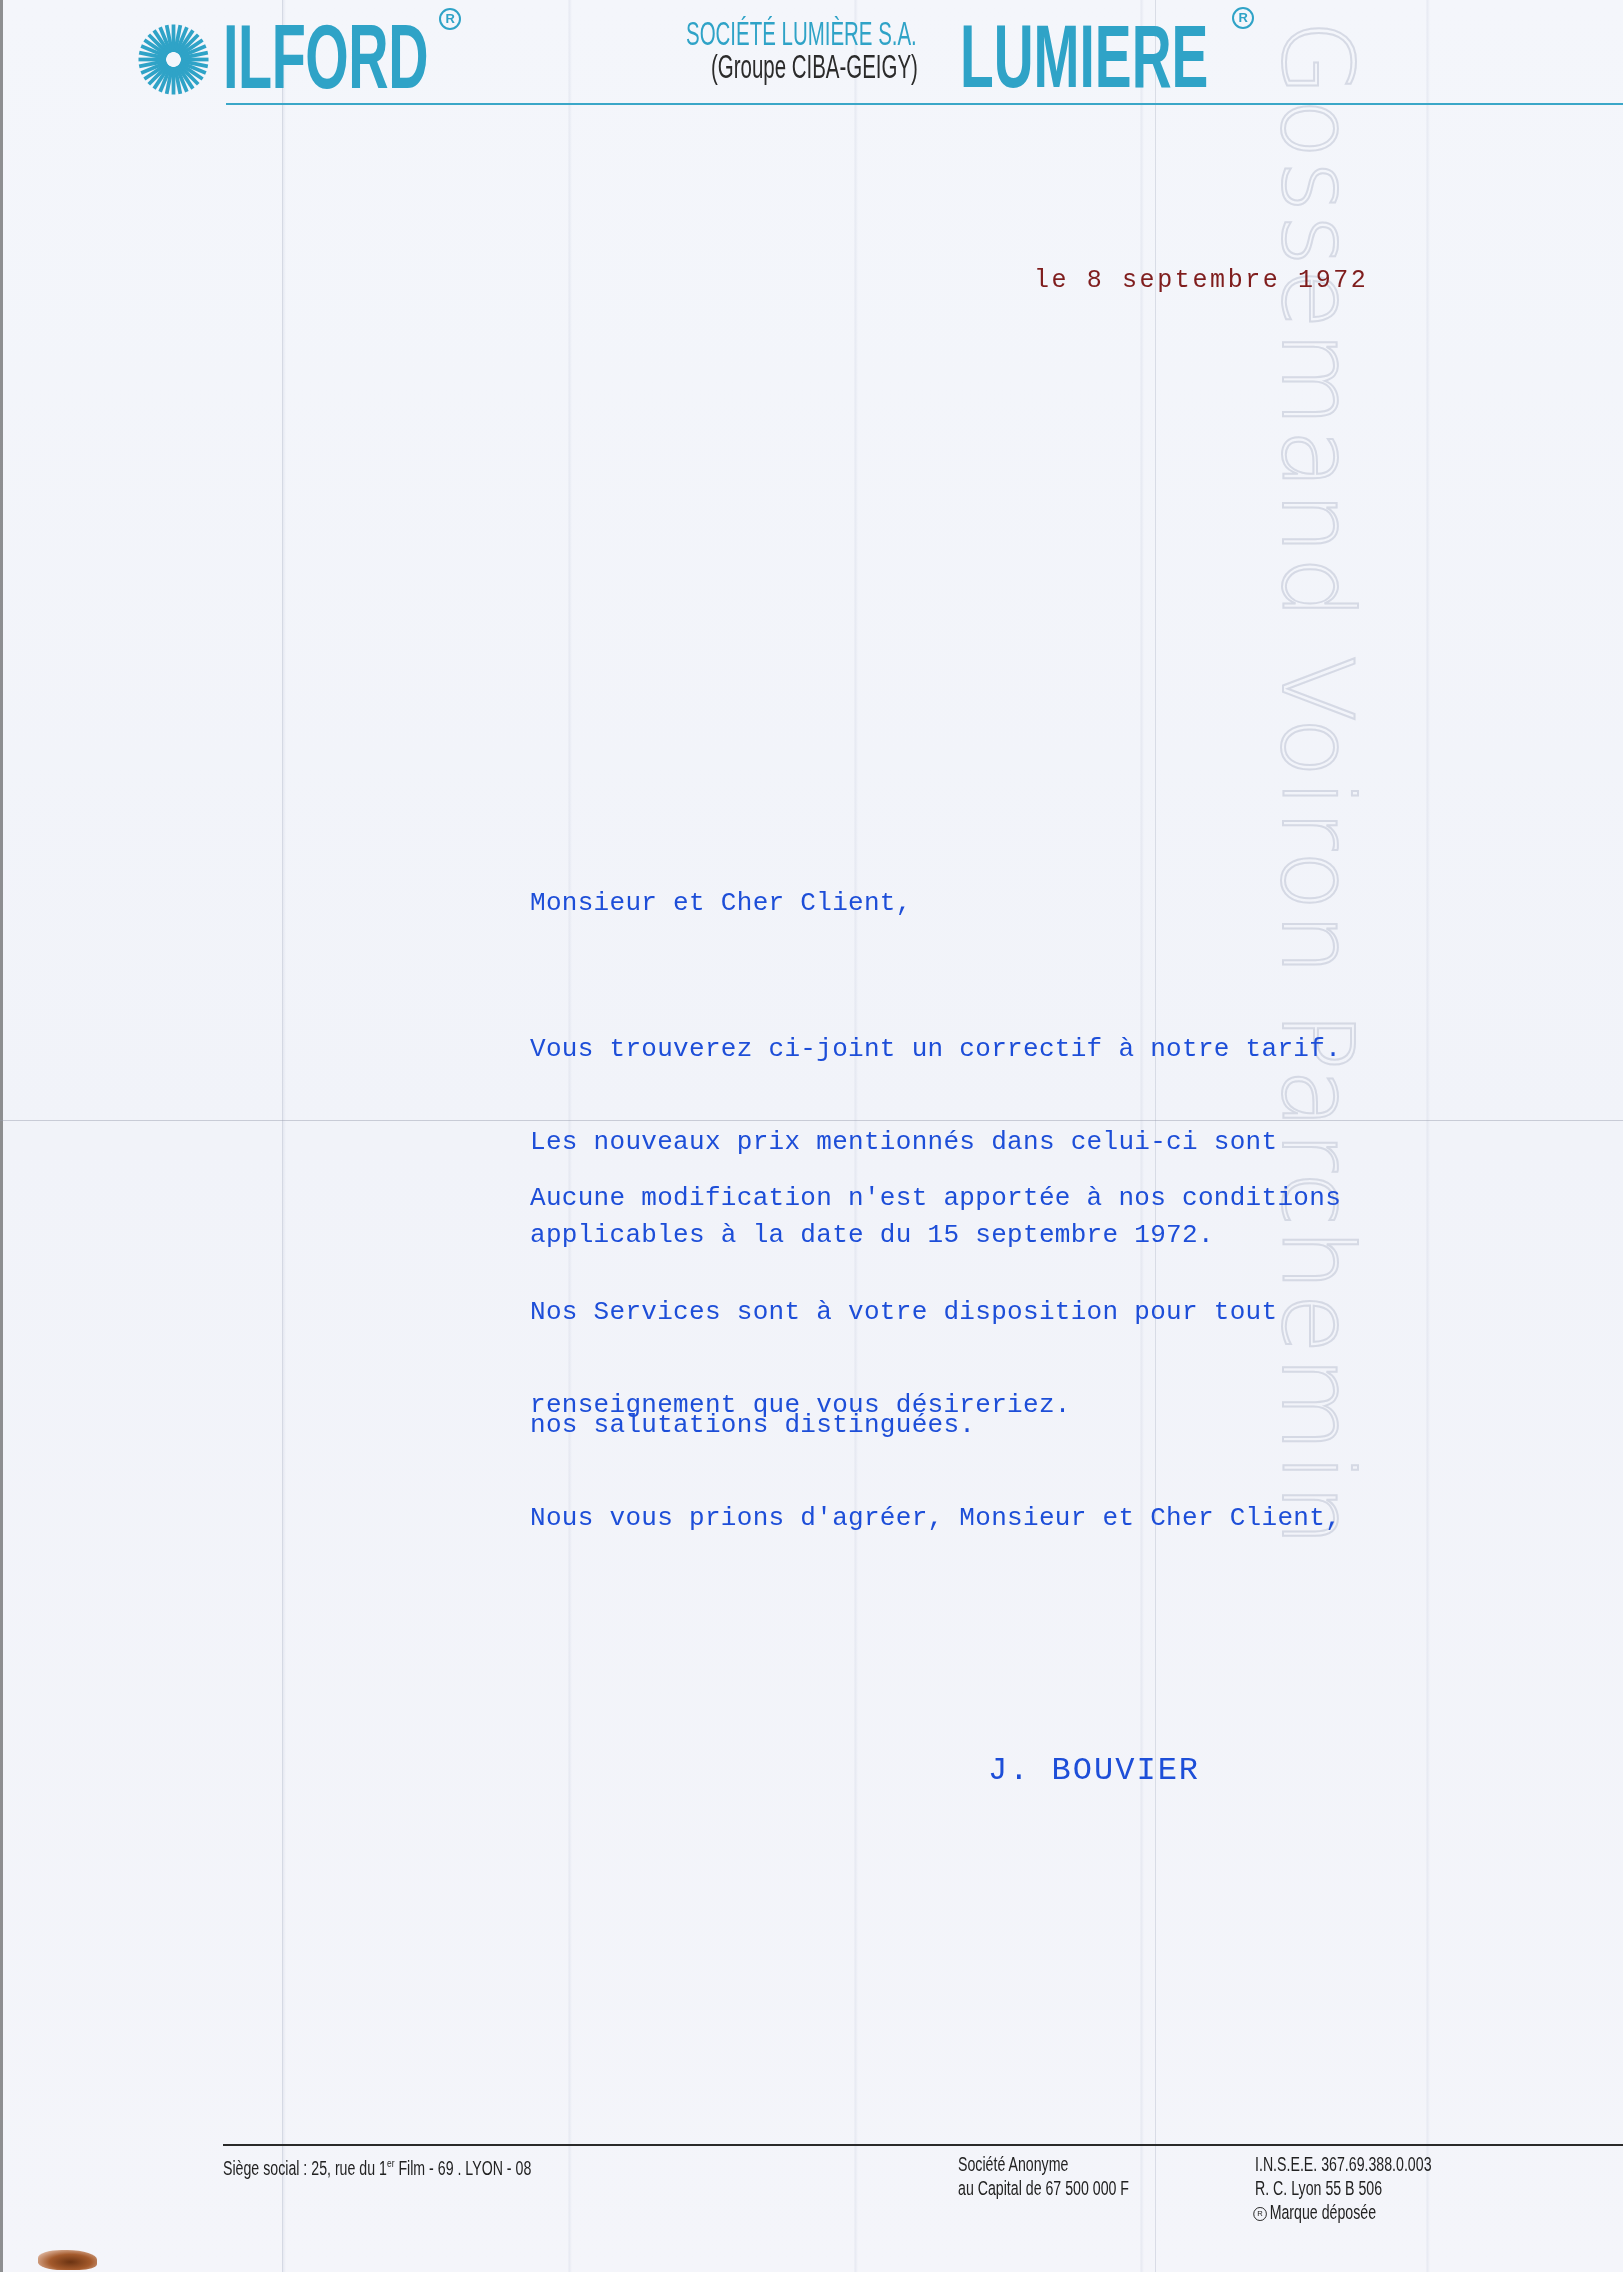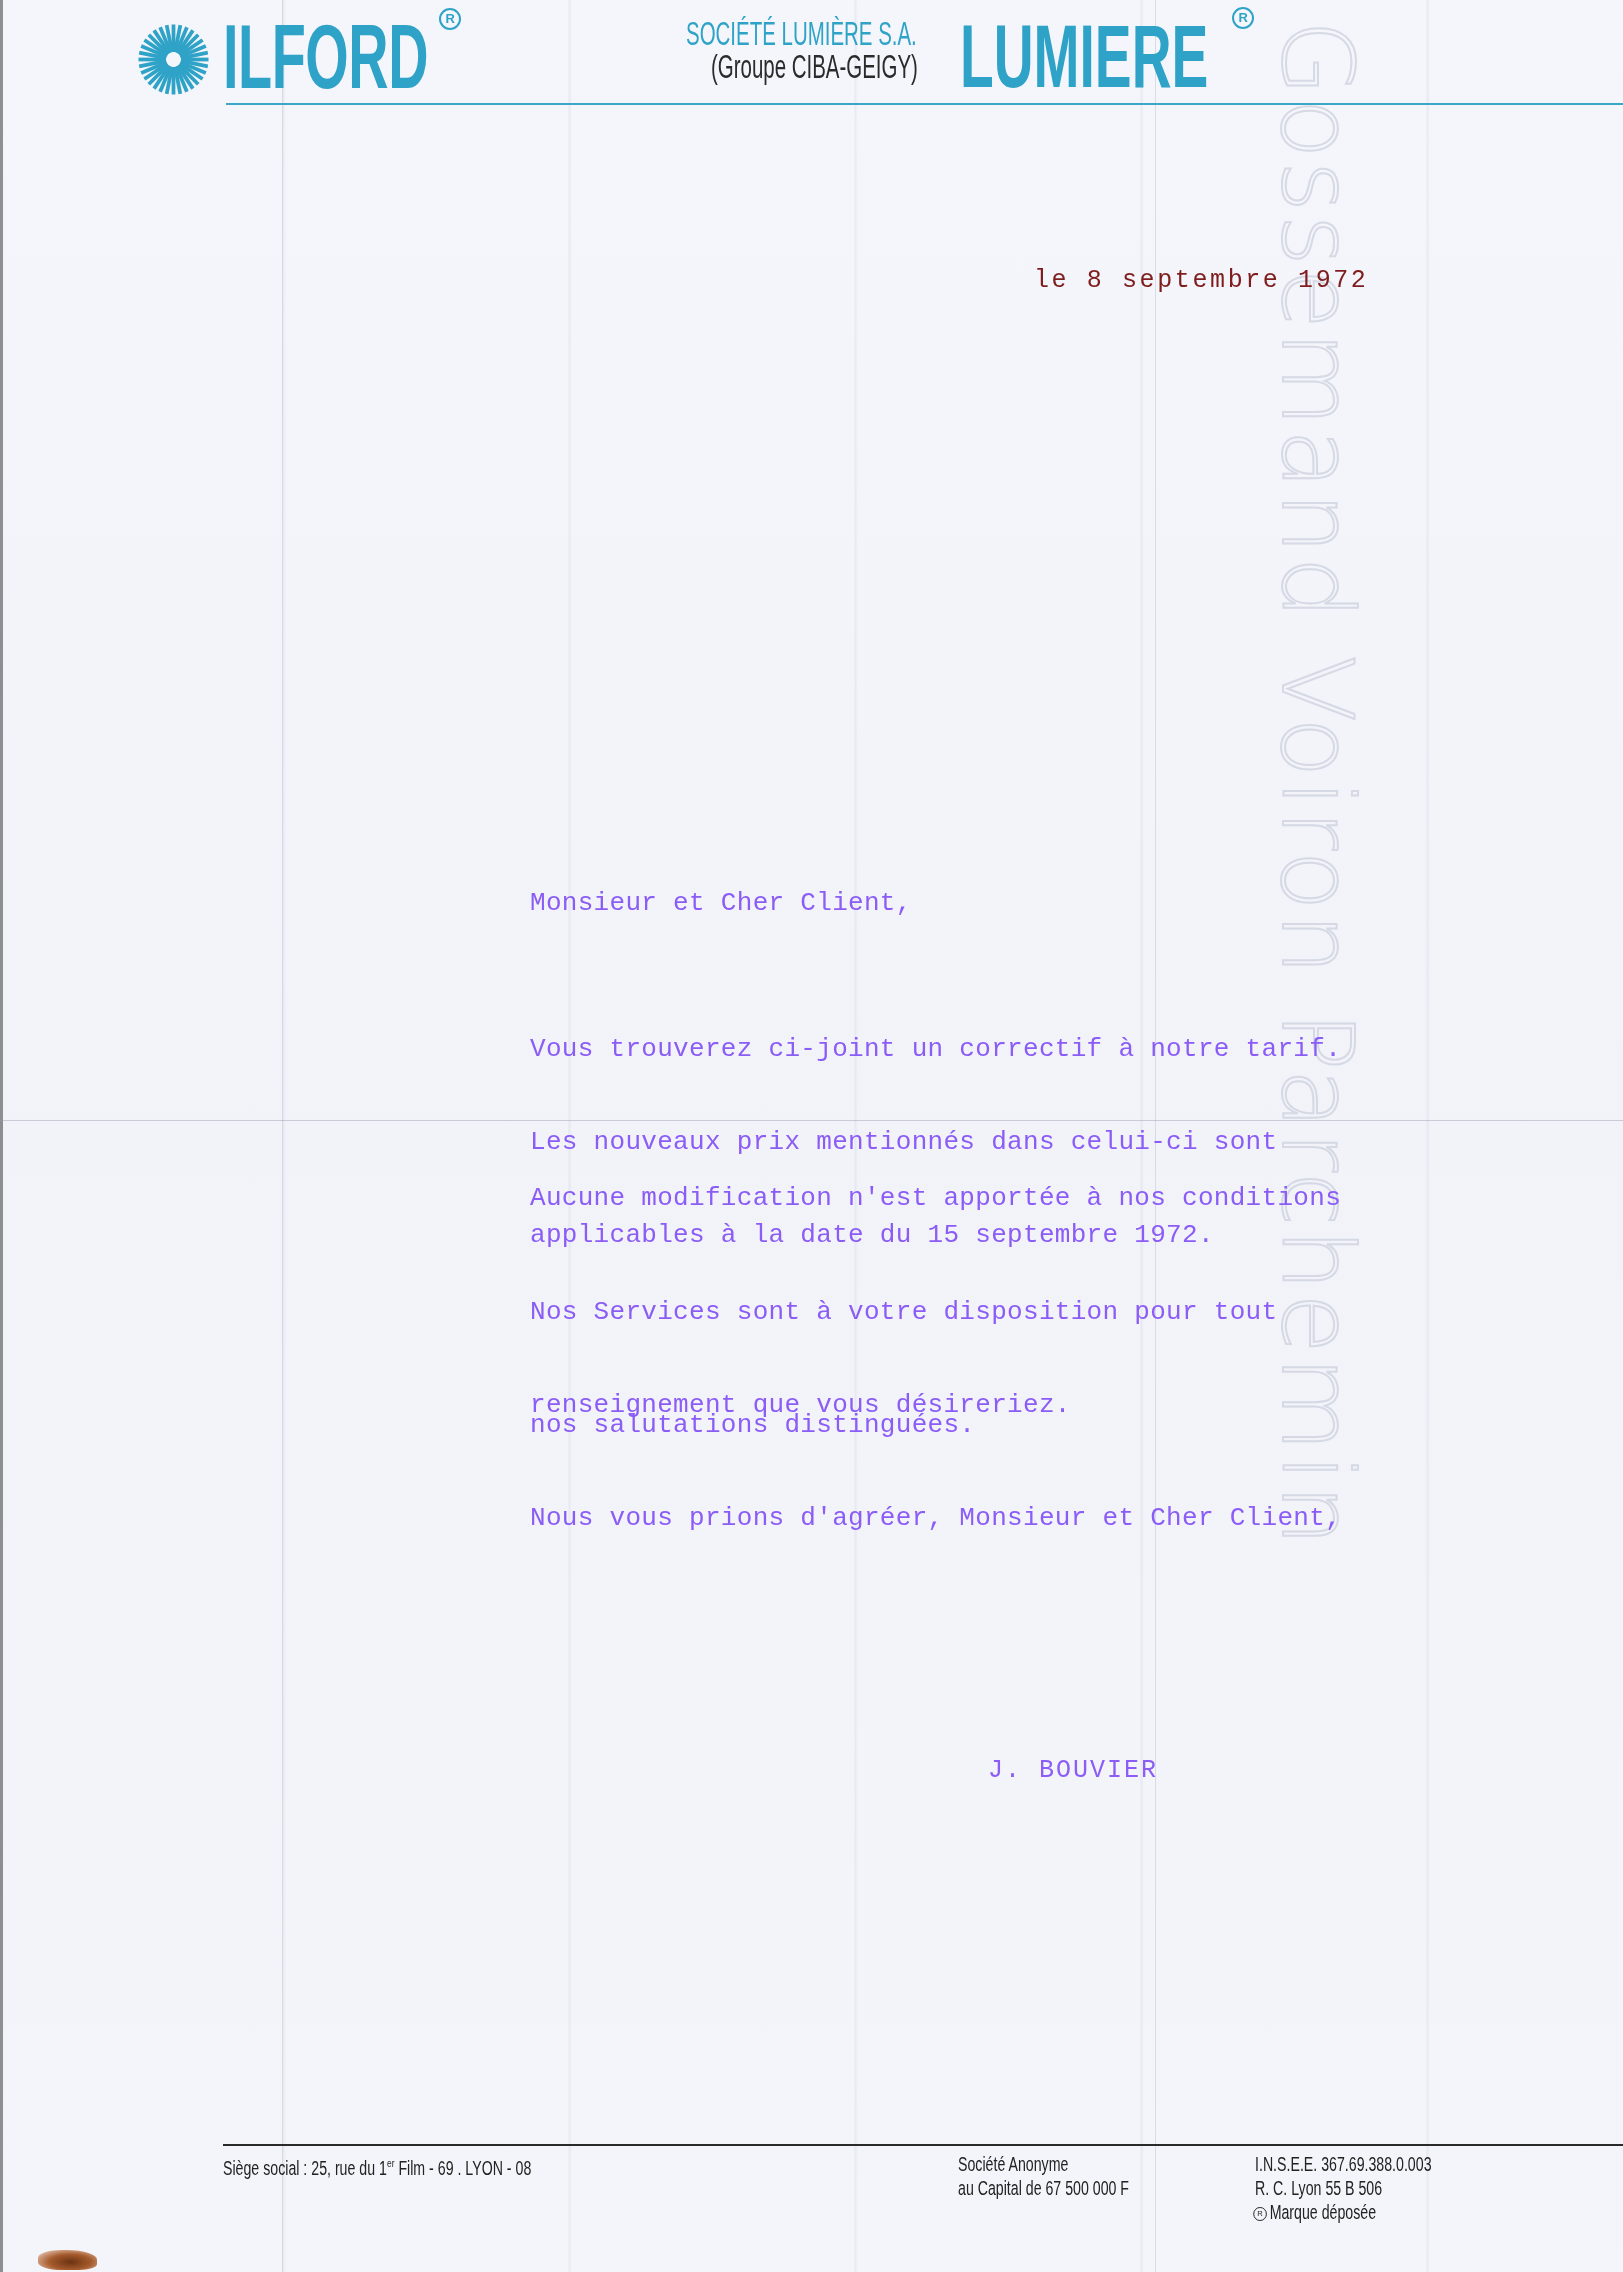--- a/index.html
+++ b/index.html
@@ -56,31 +56,31 @@
   .lumiere {
     position:absolute; left:960px; top:11.8px;
     font-size:89px; font-weight:700; line-height:1; color:#2fa3c7;
     transform: scaleX(0.62); transform-origin:left top; white-space:nowrap;
   }
   .header-rule { position:absolute; left:226px; right:0; top:103px; height:2px; background:#3aa7c8; }
 
   
   .tw {
     position:absolute; font-family:"Liberation Mono","DejaVu Sans Mono",monospace;
-    font-size:26px; line-height:31px; color:#8b5cf6; white-space:pre;
+    font-size:26px; line-height:31px; color:#1d4ed8; white-space:pre;
     letter-spacing:0.3px;
   }
   .date { left:1034px; top:265px; color:#7f1d1d; letter-spacing:2.6px; font-size:25px; }
   .body-block { left:530px; }
   .salutation { top:888px; }
   .p1 { top:972px; }
   .p2 { top:1121px; }
   .p3 { top:1235px; }
   .p4 { top:1348px; }
-  .sig { left:988px; top:1755px; letter-spacing:2px; font-size:25px; }
+  .sig { left:988px; top:1755px; letter-spacing:2px; font-size:32px; }
   .tw .line { display:block; }
 
   
   .footer-rule { position:absolute; left:223px; right:0; top:2144px; height:2px; background:#2a2a2a; }
   .ft {
     position:absolute; font-size:19.7px; line-height:24px; color:#222;
     transform: scaleX(0.72); transform-origin:left top; white-space:nowrap;
   }
   .ft-siege { left:223px; top:2151px; }
   .ft-sa { left:958px; top:2152px; }

